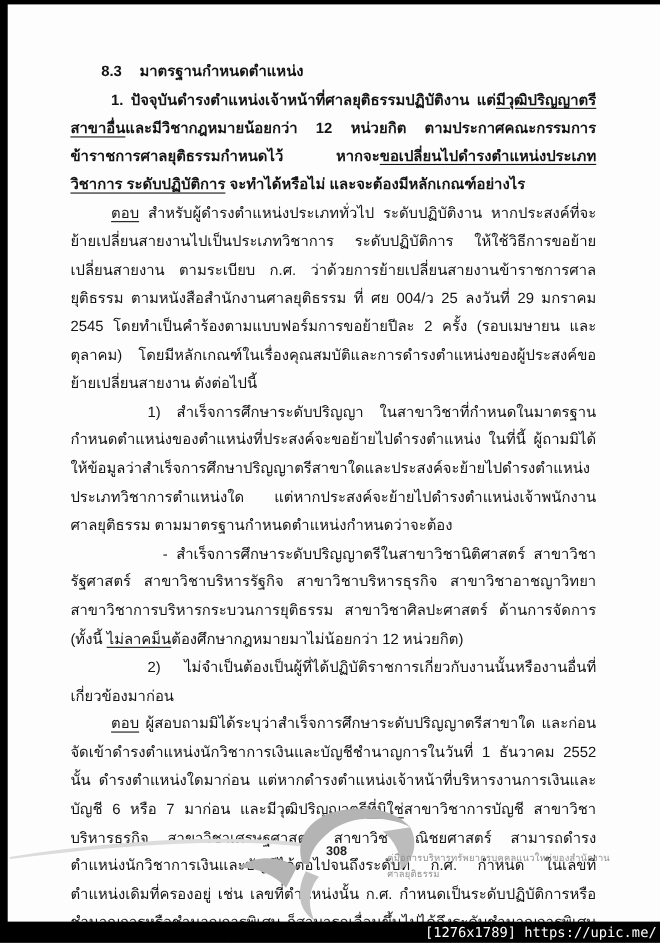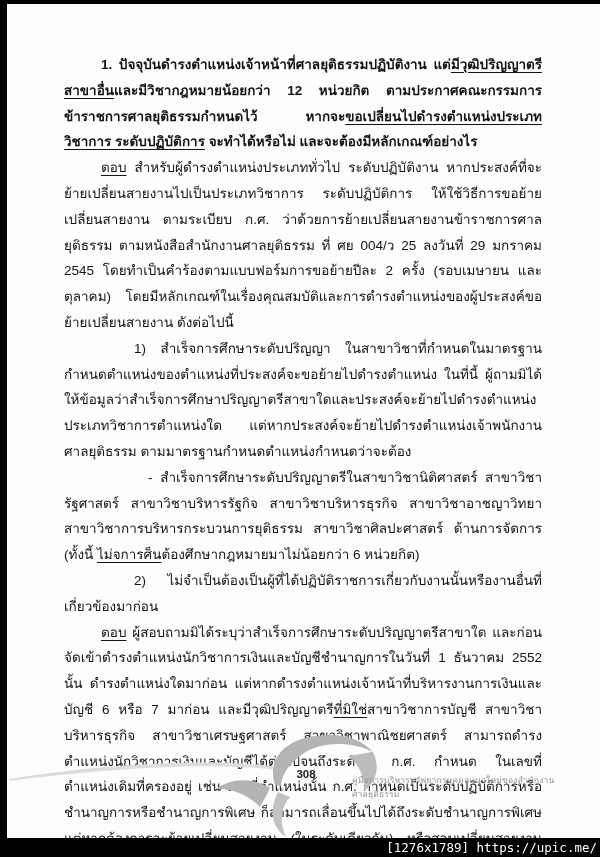--- a/index.html
+++ b/index.html
@@ -46,28 +46,29 @@
     color:#fff;font-family:"DejaVu Sans Mono",monospace;font-size:12.5px;
     padding-right:3px;line-height:19px;
   }
 </style>
 </head>
 <body>
 
 <div class="page">
   <div class="content">
 
+    <p class="heading"><span class="hnum">8.3</span><span>มาตรฐานกำหนดตำแหน่ง</span></p>
 
     <p class="para q ind37 mt11"><span>1. ปัจจุบันดำรงตำแหน่งเจ้าหน้าที่ศาลยุติธรรมปฏิบัติงาน แต่</span><span class="u">มีวุฒิปริญญาตรีสาขาอื่น</span><span>และมีวิชากฎหมายน้อยกว่า 12 หน่วยกิต ตามประกาศคณะกรรมการข้าราชการศาลยุติธรรมกำหนดไว้ หากจะ</span><span class="u">ขอเปลี่ยนไปดำรงตำแหน่งประเภทวิชาการ ระดับปฏิบัติการ</span><span> จะทำได้หรือไม่ และจะต้องมีหลักเกณฑ์อย่างไร</span></p>
 
     <p class="para ind37 mt4"><span class="lbl">ตอบ</span><span>  สำหรับผู้ดำรงตำแหน่งประเภททั่วไป ระดับปฏิบัติงาน หากประสงค์ที่จะย้ายเปลี่ยนสายงานไปเป็นประเภทวิชาการ ระดับปฏิบัติการ ให้ใช้วิธีการขอย้ายเปลี่ยนสายงาน ตามระเบียบ ก.ศ. ว่าด้วยการย้ายเปลี่ยนสายงานข้าราชการศาลยุติธรรม ตามหนังสือสำนักงานศาลยุติธรรม ที่ ศย 004/ว 25 ลงวันที่ 29 มกราคม 2545 โดยทำเป็นคำร้องตามแบบฟอร์มการขอย้ายปีละ 2 ครั้ง (รอบเมษายน และตุลาคม) โดยมีหลักเกณฑ์ในเรื่องคุณสมบัติและการดำรงตำแหน่งของผู้ประสงค์ขอย้ายเปลี่ยนสายงาน ดังต่อไปนี้</span></p>
 
     <p class="para ind70"><span>1) สำเร็จการศึกษาระดับปริญญา ในสาขาวิชาที่กำหนดในมาตรฐานกำหนดตำแหน่งของตำแหน่งที่ประสงค์จะขอย้ายไปดำรงตำแหน่ง ในที่นี้ ผู้ถามมิได้ให้ข้อมูลว่าสำเร็จการศึกษาปริญญาตรีสาขาใดและประสงค์จะย้ายไปดำรงตำแหน่งประเภทวิชาการตำแหน่งใด แต่หากประสงค์จะย้ายไปดำรงตำแหน่งเจ้าพนักงานศาลยุติธรรม ตามมาตรฐานกำหนดตำแหน่งกำหนดว่าจะต้อง</span></p>
 
-    <p class="para ind84"><span>- สำเร็จการศึกษาระดับปริญญาตรีในสาขาวิชานิติศาสตร์ สาขาวิชารัฐศาสตร์ สาขาวิชาบริหารรัฐกิจ สาขาวิชาบริหารธุรกิจ สาขาวิชาอาชญาวิทยา สาขาวิชาการบริหารกระบวนการยุติธรรม สาขาวิชาศิลปะศาสตร์ ด้านการจัดการ  (ทั้งนี้ </span><span class="u">ไม่จการศ็น</span><span>ต้องศึกษากฎหมายมาไม่น้อยกว่า 6 หน่วยกิต)</span></p>
+    <p class="para ind84"><span>- สำเร็จการศึกษาระดับปริญญาตรีในสาขาวิชานิติศาสตร์ สาขาวิชารัฐศาสตร์ สาขาวิชาบริหารรัฐกิจ สาขาวิชาบริหารธุรกิจ สาขาวิชาอาชญาวิทยา สาขาวิชาการบริหารกระบวนการยุติธรรม สาขาวิชาศิลปะศาสตร์ ด้านการจัดการ  (ทั้งนี้ </span><span class="u">ไม่ลาคม็น</span><span>ต้องศึกษากฎหมายมาไม่น้อยกว่า 12 หน่วยกิต)</span></p>
 
     <p class="para ind70"><span>2) ไม่จำเป็นต้องเป็นผู้ที่ได้ปฏิบัติราชการเกี่ยวกับงานนั้นหรืองานอื่นที่เกี่ยวข้องมาก่อน</span></p>
 
 
     <p class="para ind37 mt4"><span class="lbl">ตอบ</span><span>  ผู้สอบถามมิได้ระบุว่าสำเร็จการศึกษาระดับปริญญาตรีสาขาใด และก่อนจัดเข้าดำรงตำแหน่งนักวิชาการเงินและบัญชีชำนาญการในวันที่ 1 ธันวาคม 2552 นั้น ดำรงตำแหน่งใดมาก่อน แต่หากดำรงตำแหน่งเจ้าหน้าที่บริหารงานการเงินและบัญชี 6 หรือ 7 มาก่อน และมีวุฒิปริญญาตรี</span><span class="u">ที่มิใช่</span><span>สาขาวิชาการบัญชี สาขาวิชาบริหารธุรกิจ สาขาวิชาเศรษฐศาสตร์ สาขาวิชาพาณิชยศาสตร์ สามารถดำรงตำแหน่งนักวิชาการเงินและบัญชีได้ต่อไปจนถึงระดับที่ ก.ศ. กำหนด ในเลขที่ตำแหน่งเดิมที่ครองอยู่ เช่น เลขที่ตำแหน่งนั้น ก.ศ. กำหนดเป็นระดับปฏิบัติการหรือชำนาญการหรือชำนาญการพิเศษ ก็สามารถเลื่อนขึ้นไปได้ถึงระดับชำนาญการพิเศษ แต่หากต้องการจะย้ายเปลี่ยนสายงาน (ในระดับเดียวกัน) หรือสอบเปลี่ยนสายงาน (ในระดับที่สูงขึ้น) ให้ดูว่าตำแหน่งที่ประสงค์จะขอย้ายหรือสอบเปลี่ยนสายงานกำหนดสาขาวิชาที่จะต้องสำเร็จการศึกษาระดับปริญญาตรี</span></p>
 
   </div>
 
   <svg class="logo-svg" viewBox="0 0 400 110" aria-hidden="true">
     <path d="M 2 52 C 90 38, 200 30, 272 40 L 272 43 C 200 34, 92 42, 2 54 Z" fill="#dcdcdc"></path>

